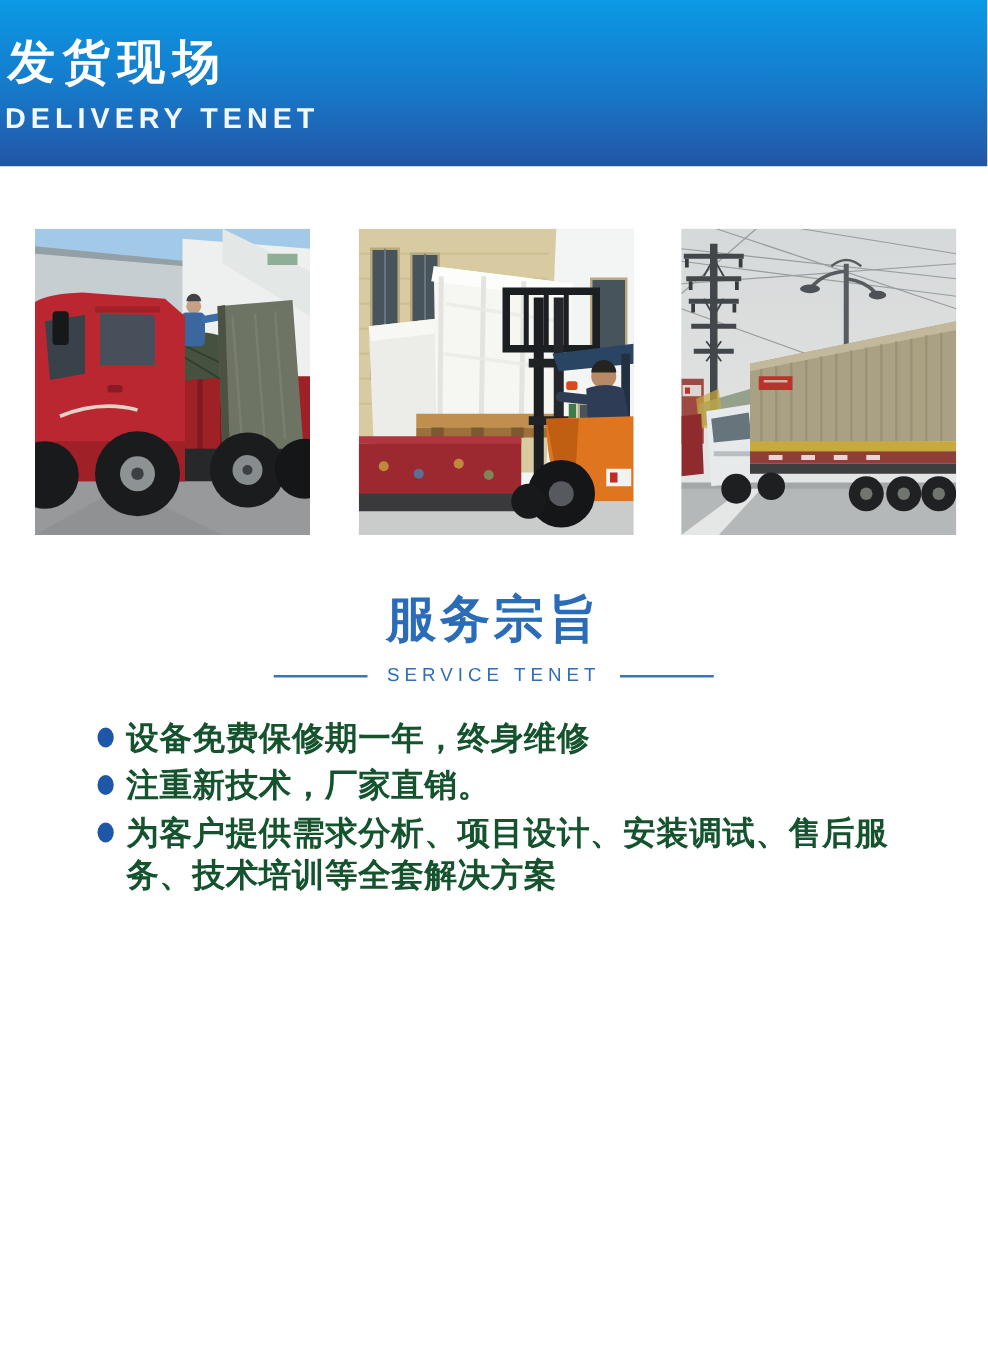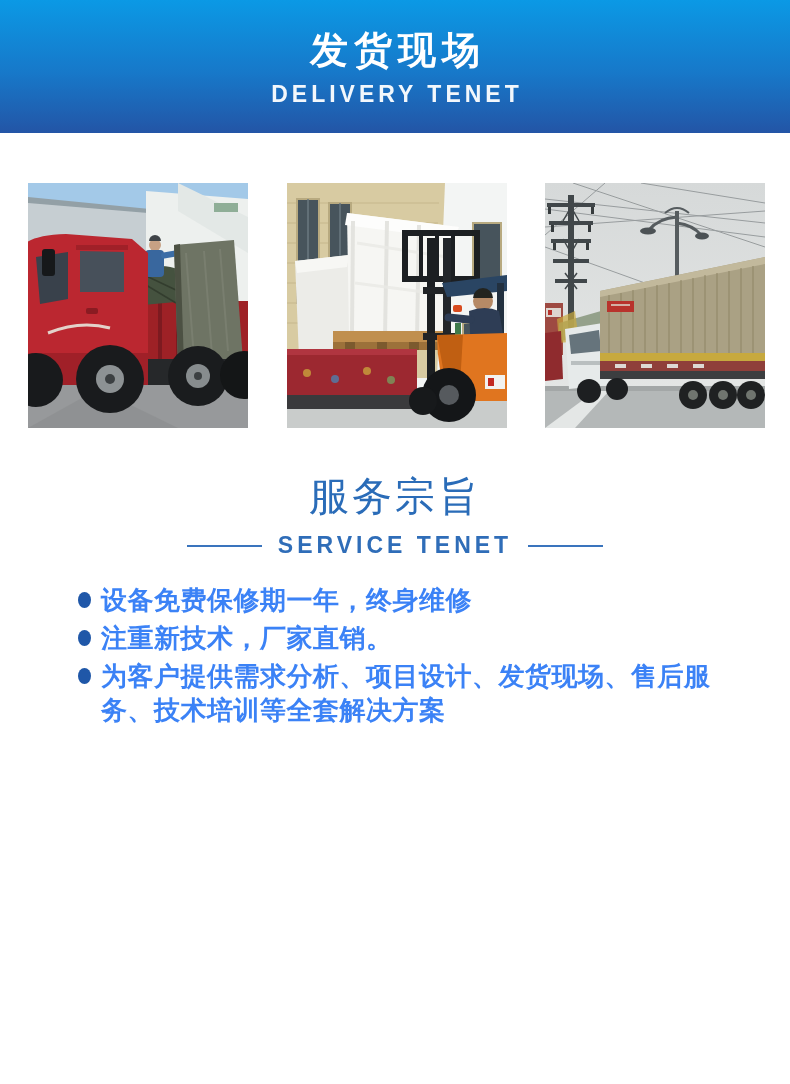--- a/index.html
+++ b/index.html
@@ -5,68 +5,68 @@
   * { margin:0; padding:0; box-sizing:border-box; }
   html,body { background:#ffffff; }
   body {
     width:790px; height:1084px; margin:0 auto; overflow:hidden;
     font-family:"Liberation Sans","DejaVu Sans",sans-serif;
   }
   
   .banner {
     height:133px; width:100%;
     background:linear-gradient(180deg,#0b99e5 0%,#1778c9 55%,#2355a6 100%);
-    display:flex; flex-direction:column; align-items:center; justify-content:center;
+    display:flex; flex-direction:column; align-items:flex-start; justify-content:center;
     padding-top:4px;
   }
   .banner-title {
     color:#ffffff; font-size:38px; font-weight:bold; letter-spacing:6px;
     line-height:1.15; text-indent:6px;
   }
   .banner-sub {
     color:#f2f7fc; font-size:23px; font-weight:bold; letter-spacing:4px;
     margin-top:9px; text-indent:4px;
   }
   
   .gallery {
     display:flex; justify-content:space-between;
     padding:0 25px 0 28px; margin-top:50px;
   }
   .photo { width:220px; height:245px; overflow:hidden; background:#e8e8e8; flex:0 0 auto; }
   .photo svg { display:block; width:100%; height:100%; }
   
   .svc-title {
-    text-align:center; color:#2a6cb8; font-size:40px; font-weight:normal;
+    text-align:center; color:#2a6cb8; font-size:40px; font-weight:bold;
     letter-spacing:3px; margin-top:44px; line-height:1.2;
   }
   .svc-subrow {
     display:flex; align-items:center; justify-content:center; margin-top:12px;
   }
   .svc-line { width:75px; height:2px; background:#3a74bd; }
   .svc-sub {
-    color:#2f6db8; font-size:23px; letter-spacing:4px; margin:0 16px;
-    font-weight:700;
+    color:#2f6db8; font-size:15px; letter-spacing:4px; margin:0 16px;
+    font-weight:400;
   }
   .svc-paragraph {
     margin:21px 20px 0 20px;
     font-size:27px; line-height:34px; letter-spacing:0.5px;
     color:#1b1b1b; font-weight:600;
     text-indent:2em; text-align:justify;
     background-image:repeating-linear-gradient(
       to bottom,
       transparent 0px, transparent 31px,
       #d9d9d9 31px, #d9d9d9 32px,
       transparent 32px, transparent 34px);
   }
   .svc-bullets {
     list-style:none; margin:24px 40px 0 78px;
   }
   .svc-bullets li {
     display:flex; align-items:flex-start;
-    color:#3b82f6; font-size:26px; font-weight:bold;
+    color:#14532d; font-size:26px; font-weight:bold;
     line-height:34px; letter-spacing:0.5px; margin-bottom:4px;
   }
   .bullet-dot {
     flex:0 0 auto; width:13px; height:16px; border-radius:50%;
     background:#1f57a8; margin:9px 10px 0 0;
   }
 </style>
 </head>
 <body>
 
@@ -290,16 +290,16 @@
     <li>
       <span class="bullet-dot"></span>
       <span>设备免费保修期一年，终身维修</span>
     </li>
     <li>
       <span class="bullet-dot"></span>
       <span>注重新技术，厂家直销。</span>
     </li>
     <li>
       <span class="bullet-dot"></span>
-      <span>为客户提供需求分析、项目设计、发货现场、售后服务、技术培训等全套解决方案</span>
+      <span>为客户提供需求分析、项目设计、安装调试、售后服务、技术培训等全套解决方案</span>
     </li>
   </ul>
 </div>
 
 </body></html>

